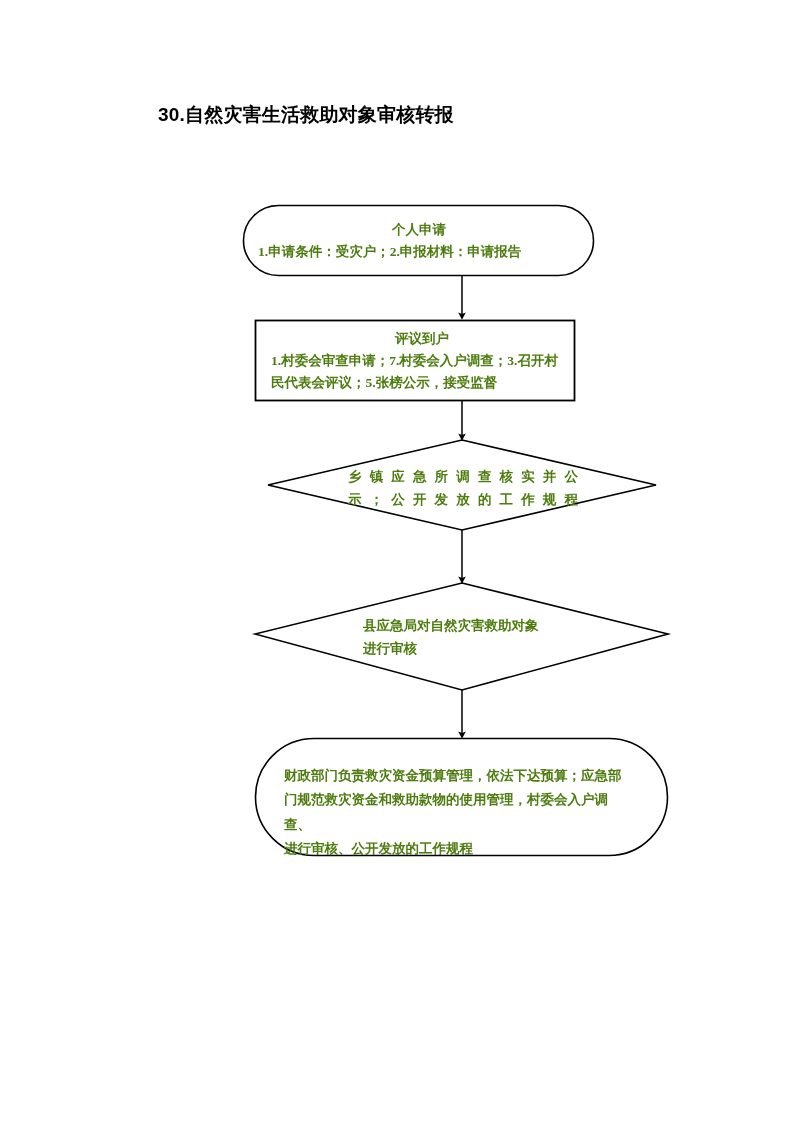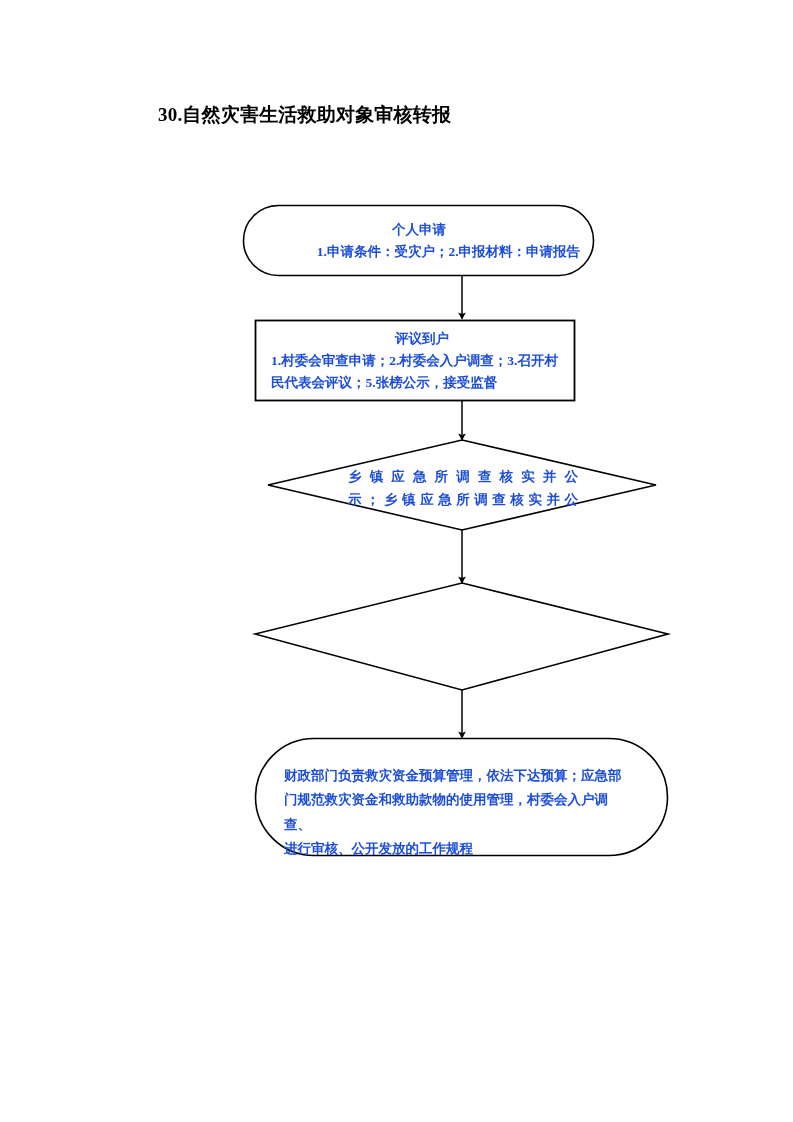--- a/index.html
+++ b/index.html
@@ -16,21 +16,21 @@
     overflow: hidden;
     font-family: "Liberation Serif", "DejaVu Serif", serif;
     color: #000000;
   }
 
   
   #doc-title {
     position: absolute;
     left: 158px;
     top: 104px;
-    font-family: Liberation Serif, serif;
+    font-family: Liberation Sans, sans-serif;
     font-size: 19px;
     font-weight: bold;
     letter-spacing: 0.2px;
     white-space: nowrap;
     line-height: 1.2;
   }
 
   
   #flow {
     position: absolute;
@@ -48,39 +48,39 @@
     pointer-events: none;
   }
 
   
   .node-text {
     position: absolute;
     font-family: "Liberation Serif", "DejaVu Serif", serif;
     font-weight: bold;
     font-size: 13.5px;
     line-height: 1.62;
-    color: #1d4ed8;
+    color: #4d7c0f;
     box-sizing: border-box;
   }
   .node-head {
     text-align: center;
     display: block;
   }
   .node-line {
     display: block;
   }
 
   
   #node-start-text {
     left: 258px;
     top: 219px;
     width: 322px;
     text-align: center;
   }
-  #node-start-text .node-line { text-align: right; }
+  #node-start-text .node-line { text-align: left; }
 
   
   #node-review-text {
     left: 271px;
     top: 328px;
     width: 302px;
     text-align: left;
   }
   #node-review-text .node-head { text-align: center; }
 
@@ -145,29 +145,33 @@
       <rect x="255.5" y="738.5" width="412" height="117" rx="58.5" ry="58.5" fill="#ffffff" stroke="#000000" stroke-width="1.6"></rect>
     </svg>
 
     <div class="node-text" id="node-start-text">
       <span class="node-head">个人申请</span>
       <span class="node-line">1.申请条件：受灾户；2.申报材料：申请报告</span>
     </div>
 
     <div class="node-text" id="node-review-text">
       <span class="node-head">评议到户</span>
-      <span class="node-line">1.村委会审查申请；2.村委会入户调查；3.召开村</span>
+      <span class="node-line">1.村委会审查申请；7.村委会入户调查；3.召开村</span>
       <span class="node-line">民代表会评议；5.张榜公示，接受监督</span>
     </div>
 
     <div class="node-text" id="node-town-text">
       <span class="node-line">乡镇应急所调查核实并公</span>
-      <span class="node-line">示；乡镇应急所调查核实并公</span>
+      <span class="node-line">示；公开发放的工作规程</span>
     </div>
 
+    <div class="node-text" id="node-county-text">
+      <span class="node-line">县应急局对自然灾害救助对象</span>
+      <span class="node-line">进行审核</span>
+    </div>
 
     <div class="node-text" id="node-finance-text">
       <span class="node-line">财政部门负责救灾资金预算管理，依法下达预算；应急部</span>
       <span class="node-line">门规范救灾资金和救助款物的使用管理，村委会入户调查、</span>
       <span class="node-line">进行审核、公开发放的工作规程</span>
     </div>
 
   </div>
 </div>
 

